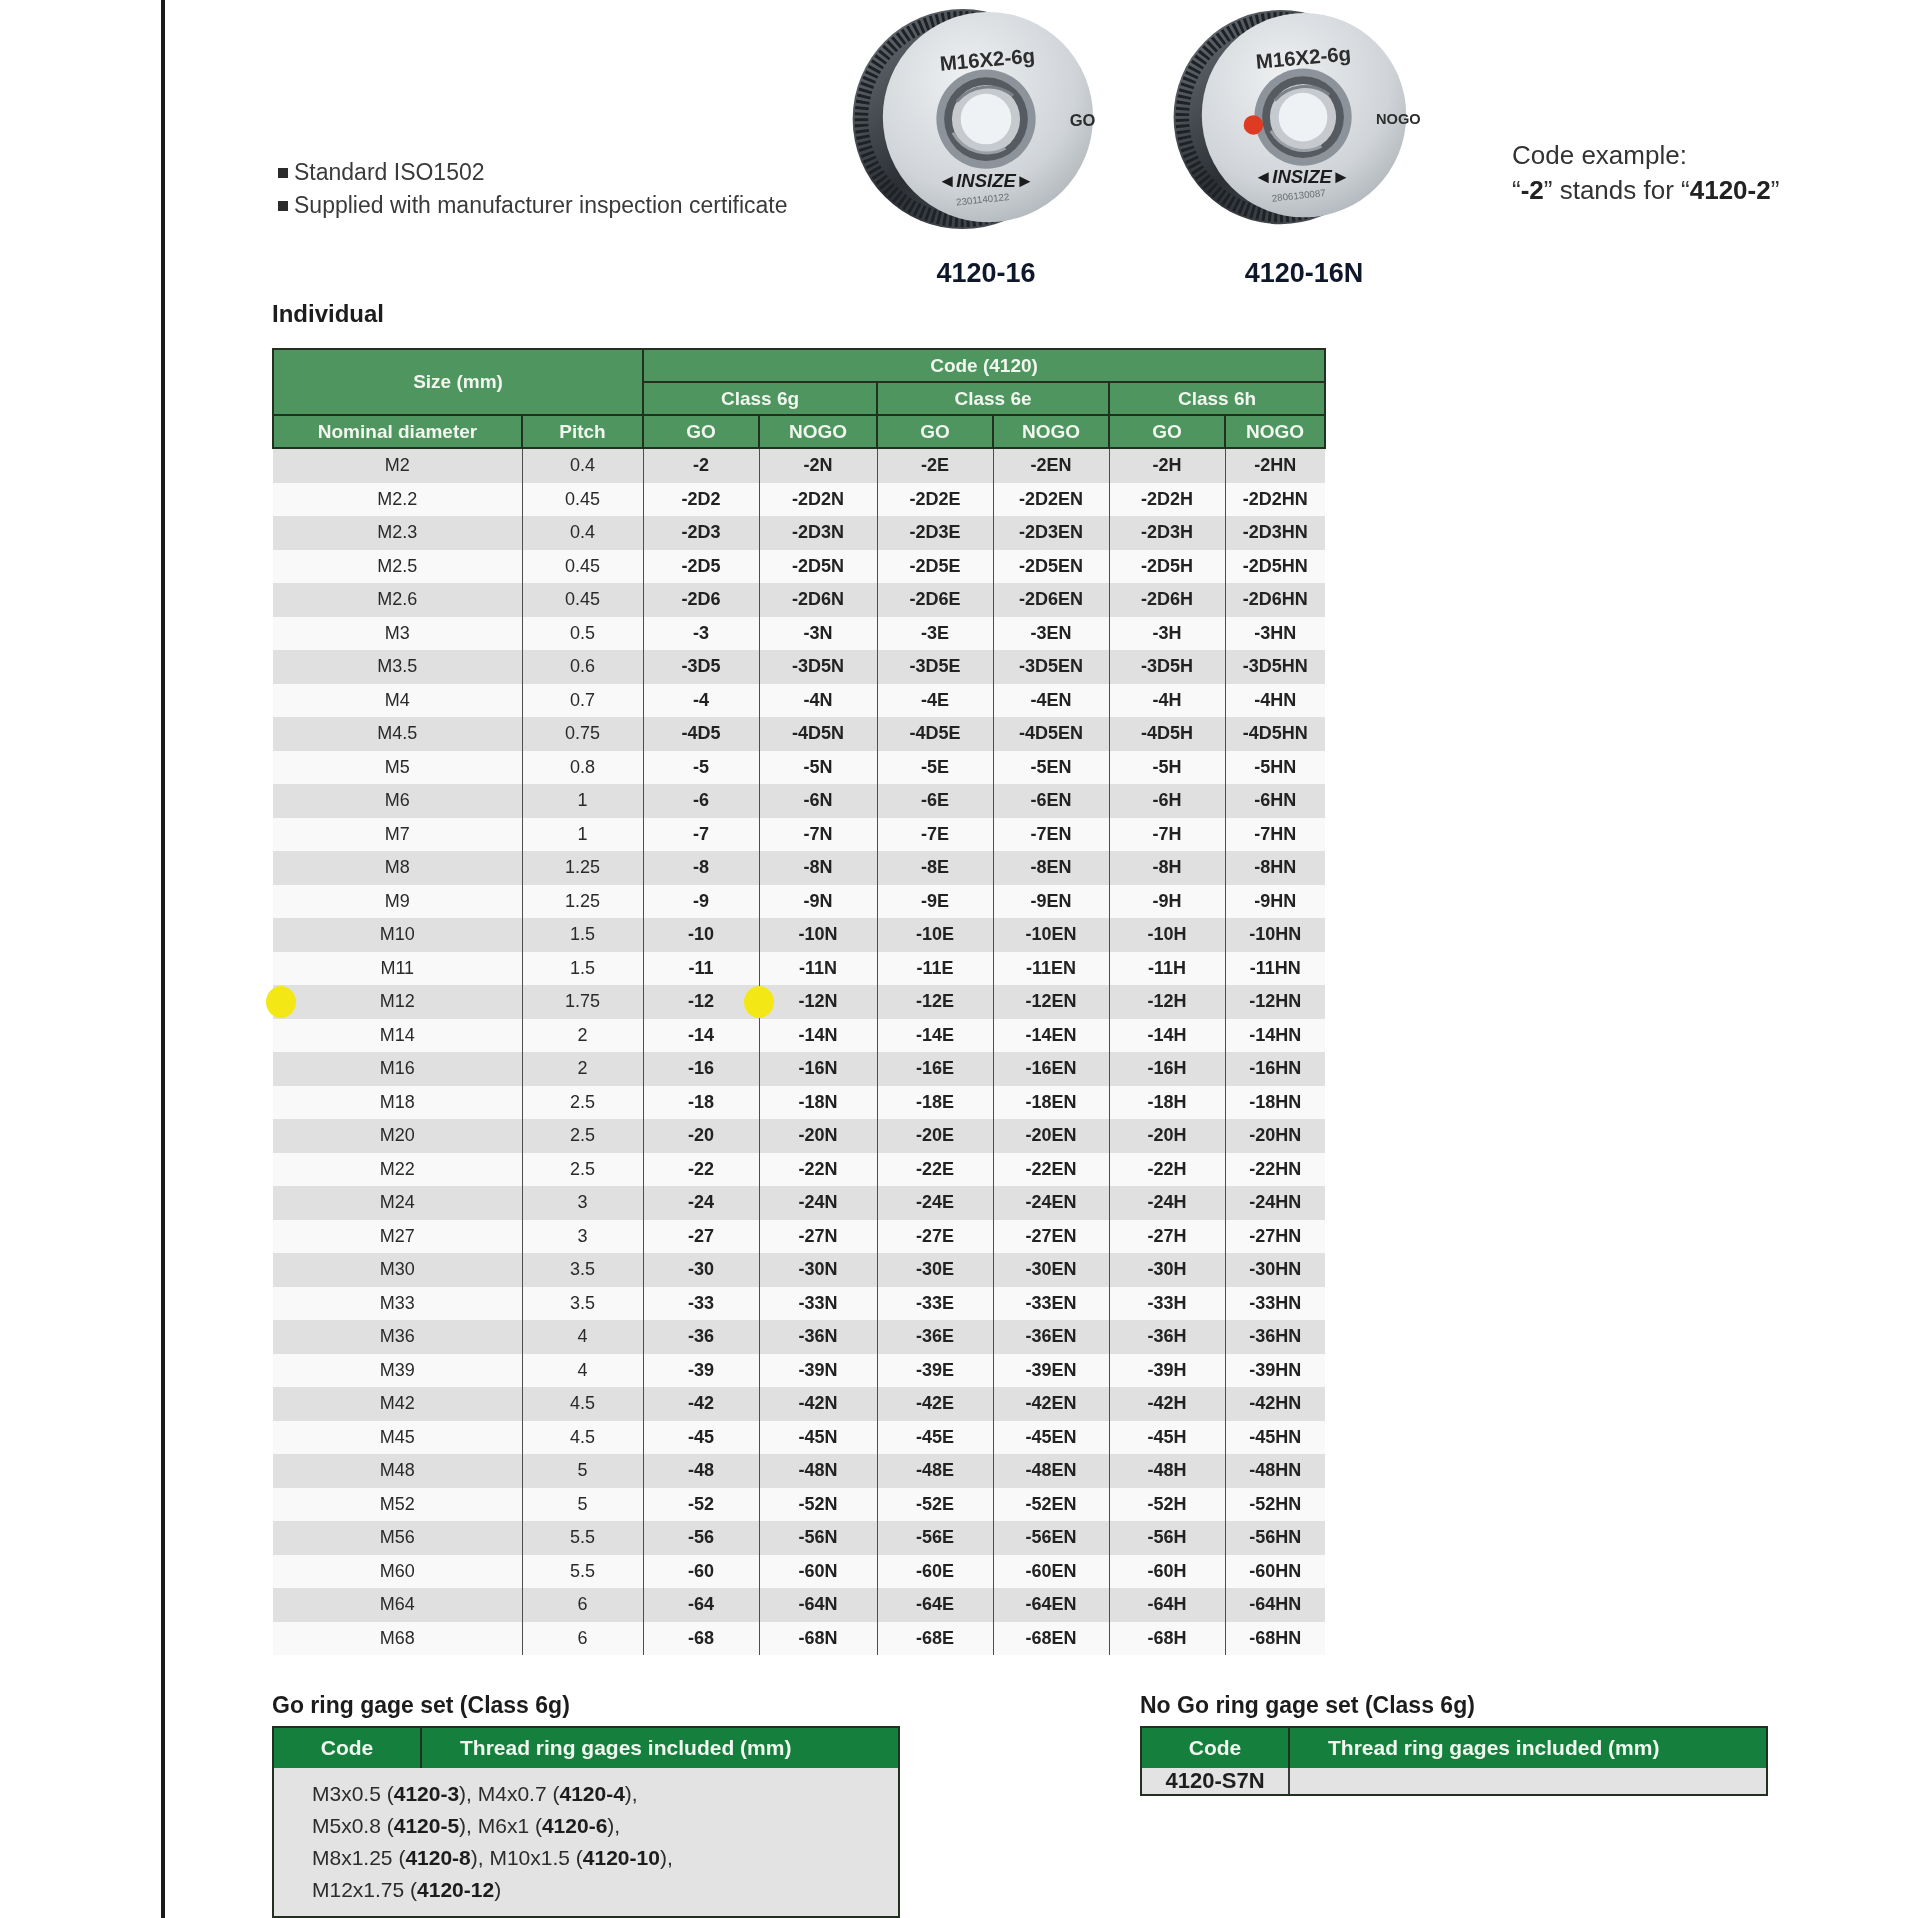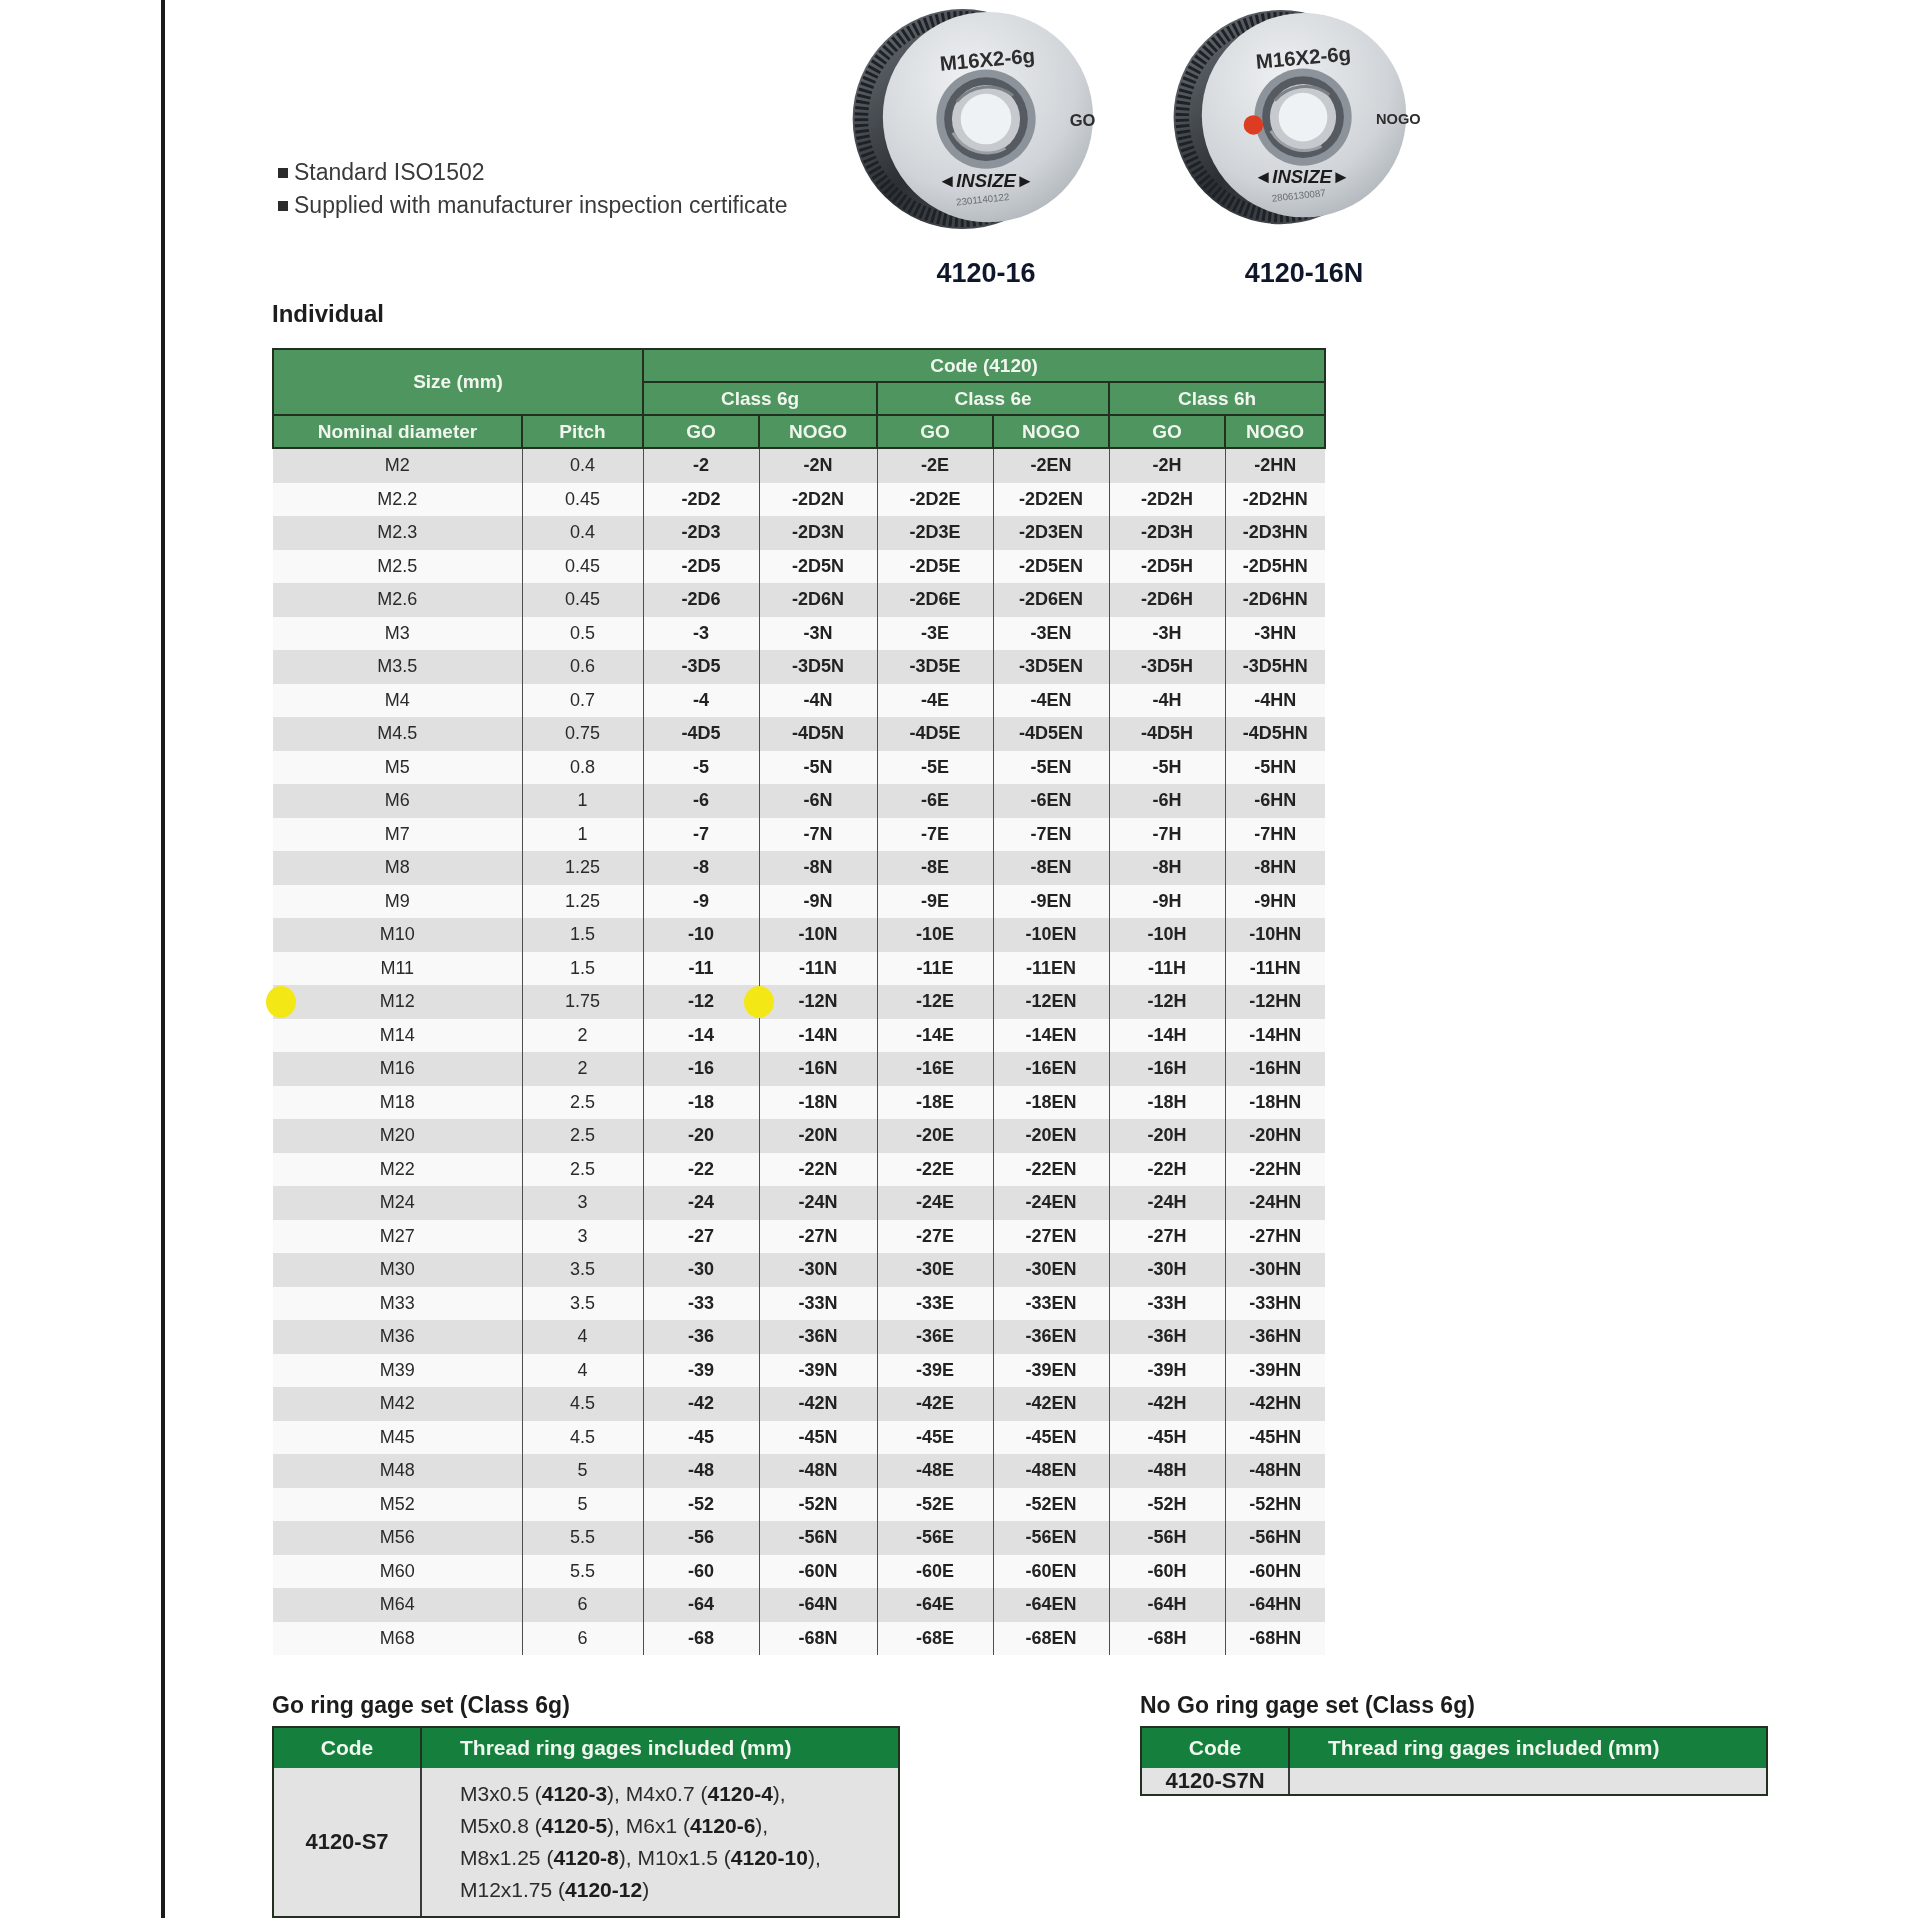--- a/index.html
+++ b/index.html
@@ -130,20 +130,24 @@
       <path d="M116 130 A39 39 0 0 0 168 146" fill="none" stroke="#9aa0a6" stroke-width="3"></path>
       <circle cx="98" cy="124" r="10" fill="#dd3b22"></circle>
       <text x="150" y="62" text-anchor="middle" font-size="21" font-weight="bold" fill="#2d2d2d" transform="rotate(-5 150 62)">M16X2-6g</text>
       <text x="224" y="123" font-size="15" font-weight="bold" fill="#2d2d2d">NOGO</text>
       <text x="148" y="184" text-anchor="middle" font-size="19" font-weight="bold" font-style="italic" fill="#1c1c1c">◄INSIZE►</text>
       <text x="145" y="200" text-anchor="middle" font-size="10" fill="#6a6f73" transform="rotate(-6 145 200)">2806130087</text>
     </svg>
     <div class="ring-caption">4120-16N</div>
   </div>
 
+  <div class="code-example">
+    <div>Code example:</div>
+    <div>“<b>-2</b>” stands for “<b>4120-2</b>”</div>
+  </div>
 
   <div class="individual">Individual</div>
 
   <table class="main-table">
     <colgroup>
       <col style="width:249px">
         <col style="width:121px">
         <col style="width:116px">
         <col style="width:118px">
       <col style="width:116px">
@@ -536,21 +540,20 @@
       </tbody>
   </table>
 
   <div class="set-title left">Go ring gage set (Class 6g)</div>
   <div class="set-table left">
     <div class="set-header">
       <div class="hc">Code</div>
       <div class="hl">Thread ring gages included (mm)</div>
     </div>
     <div class="set-body">
-      <div class="set-code">4120-S7</div>
       <div class="set-lines" id="go-set-lines">
           <div>M3x0.5 (<b>4120-3</b>), M4x0.7 (<b>4120-4</b>),</div>
           <div>M5x0.8 (<b>4120-5</b>), M6x1 (<b>4120-6</b>),</div>
           <div>M8x1.25 (<b>4120-8</b>), M10x1.5 (<b>4120-10</b>),</div>
           <div>M12x1.75 (<b>4120-12</b>)</div>
         </div>
     </div>
   </div>
 
   <div class="set-title right">No Go ring gage set (Class 6g)</div>

